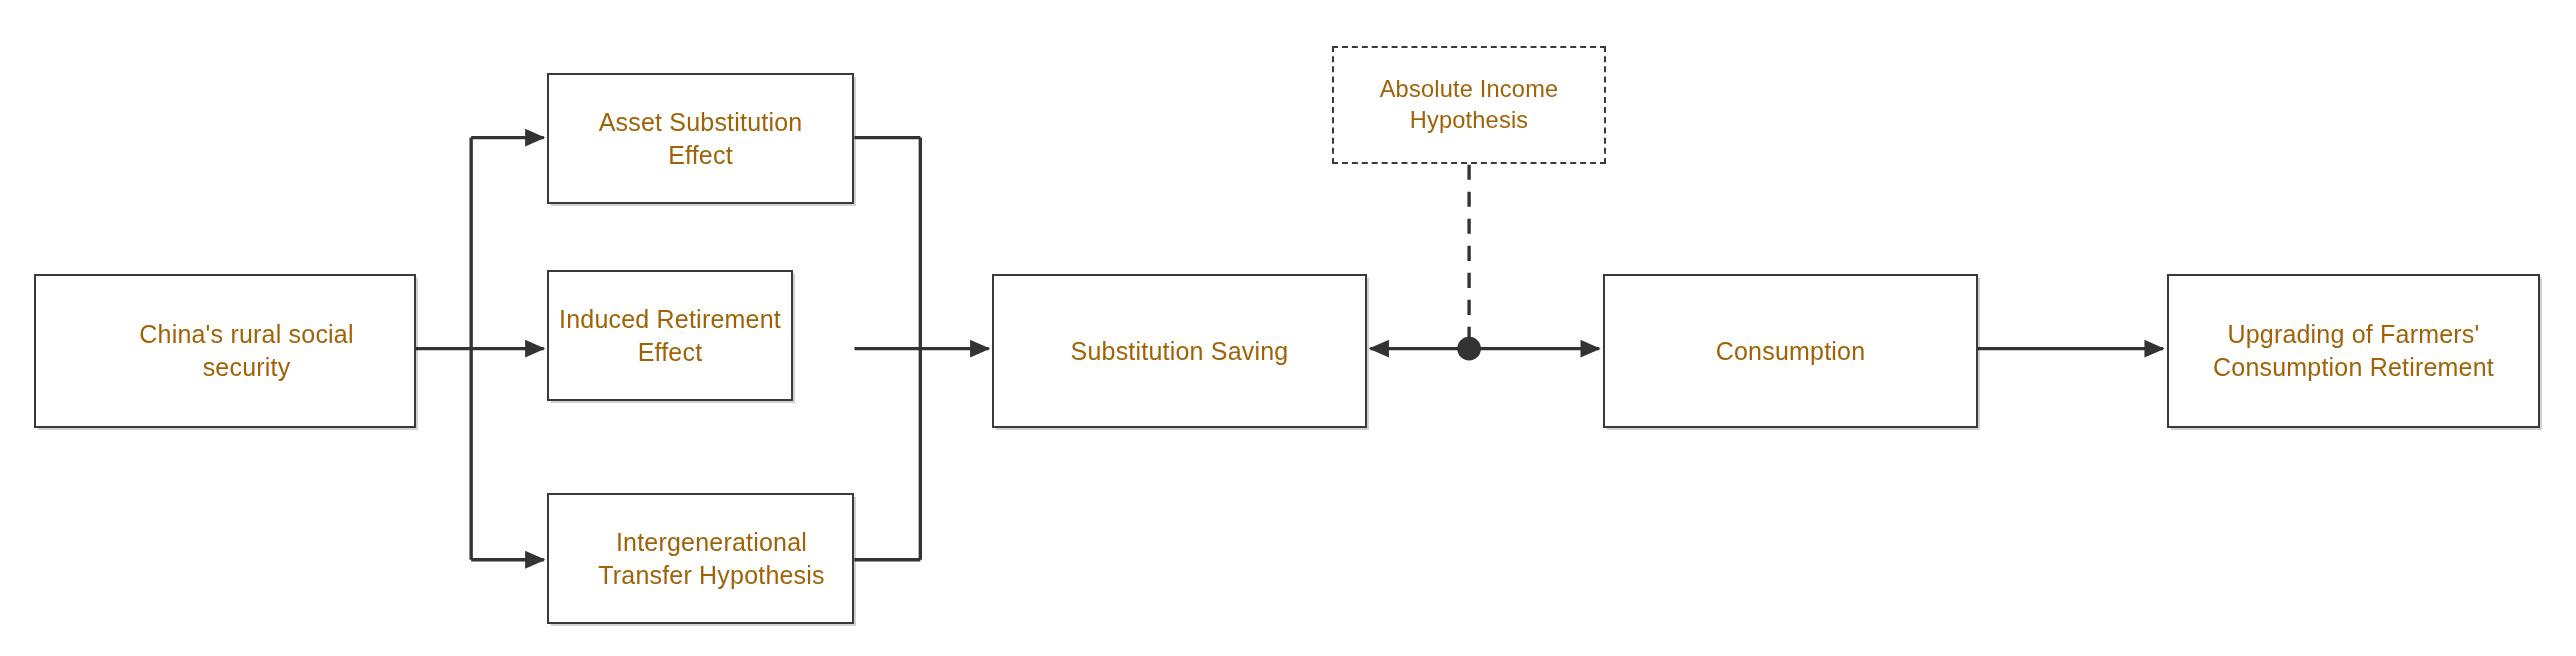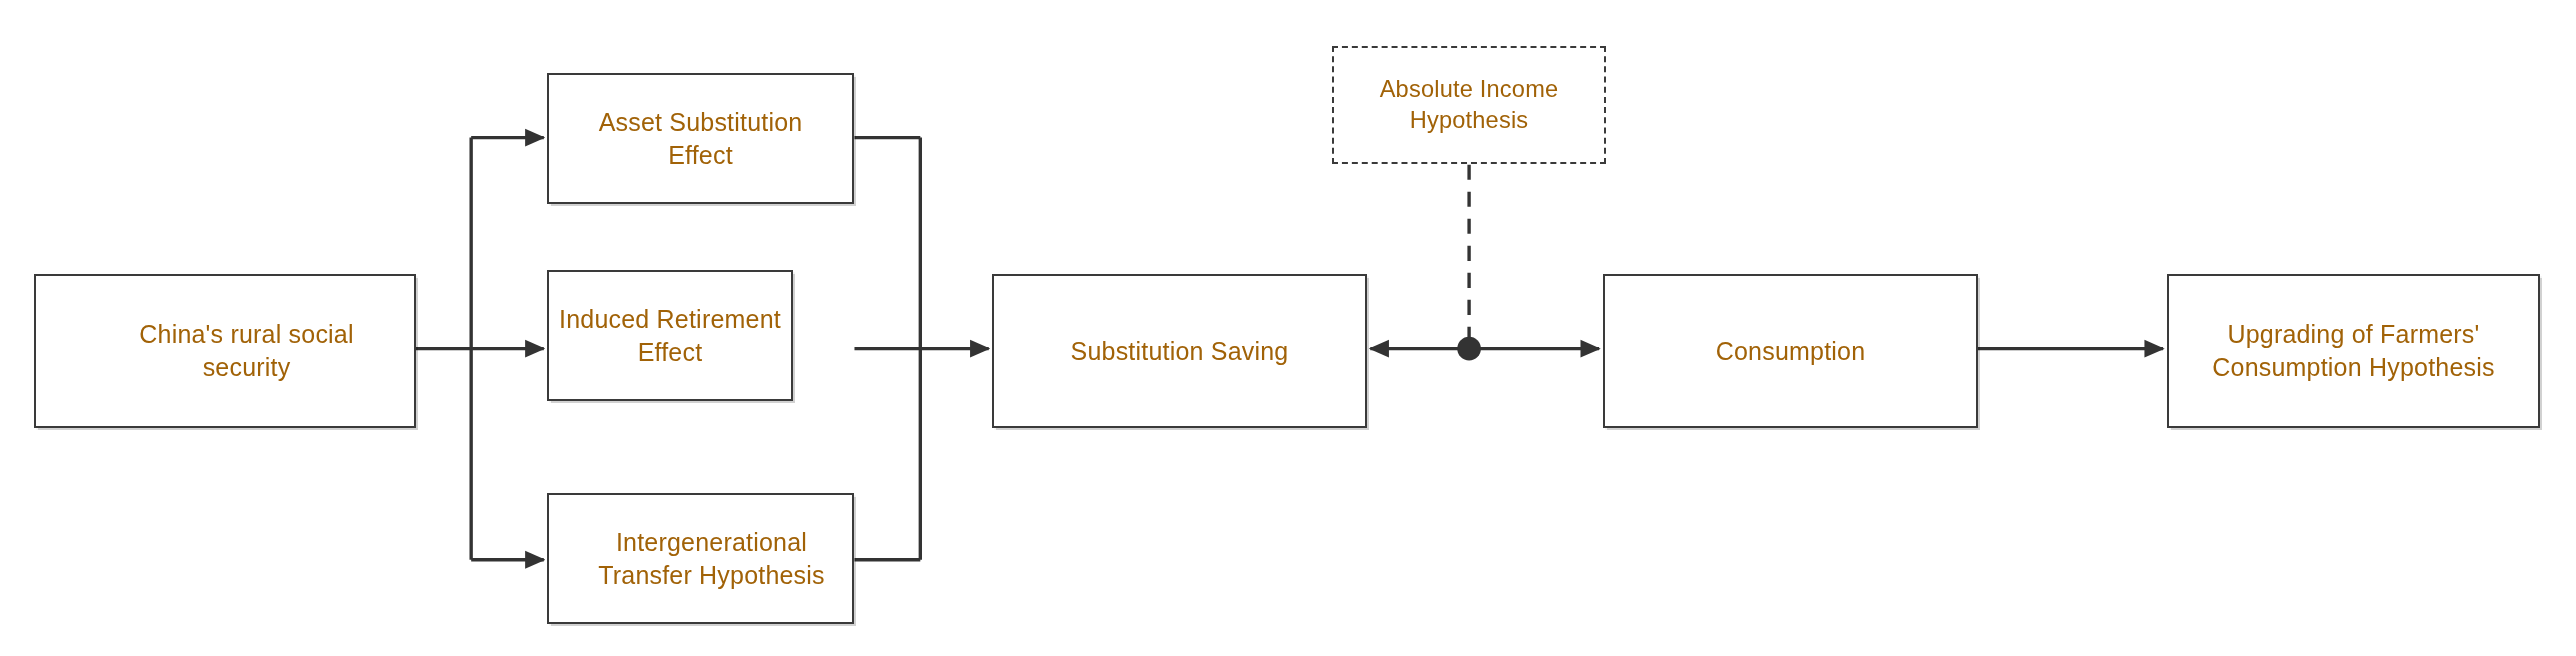--- a/index.html
+++ b/index.html
@@ -129,17 +129,17 @@
     <span class="node-label">Absolute Income
 Hypothesis</span>
   </div>
 
   <div class="node node-n7">
     <span class="node-label">Consumption</span>
   </div>
 
   <div class="node node-n8">
     <span class="node-label">Upgrading of Farmers'
-Consumption Hypothesis</span>
+Consumption Retirement</span>
   </div>
 
 </div>
 
 
 </body></html>

